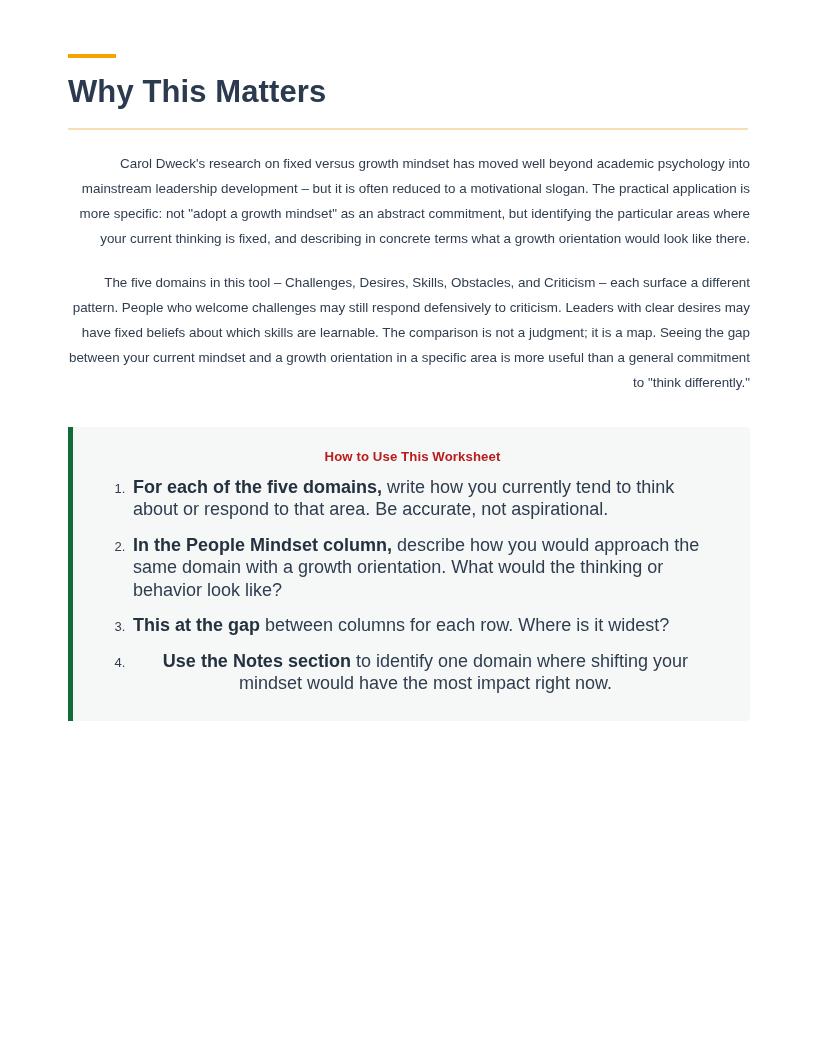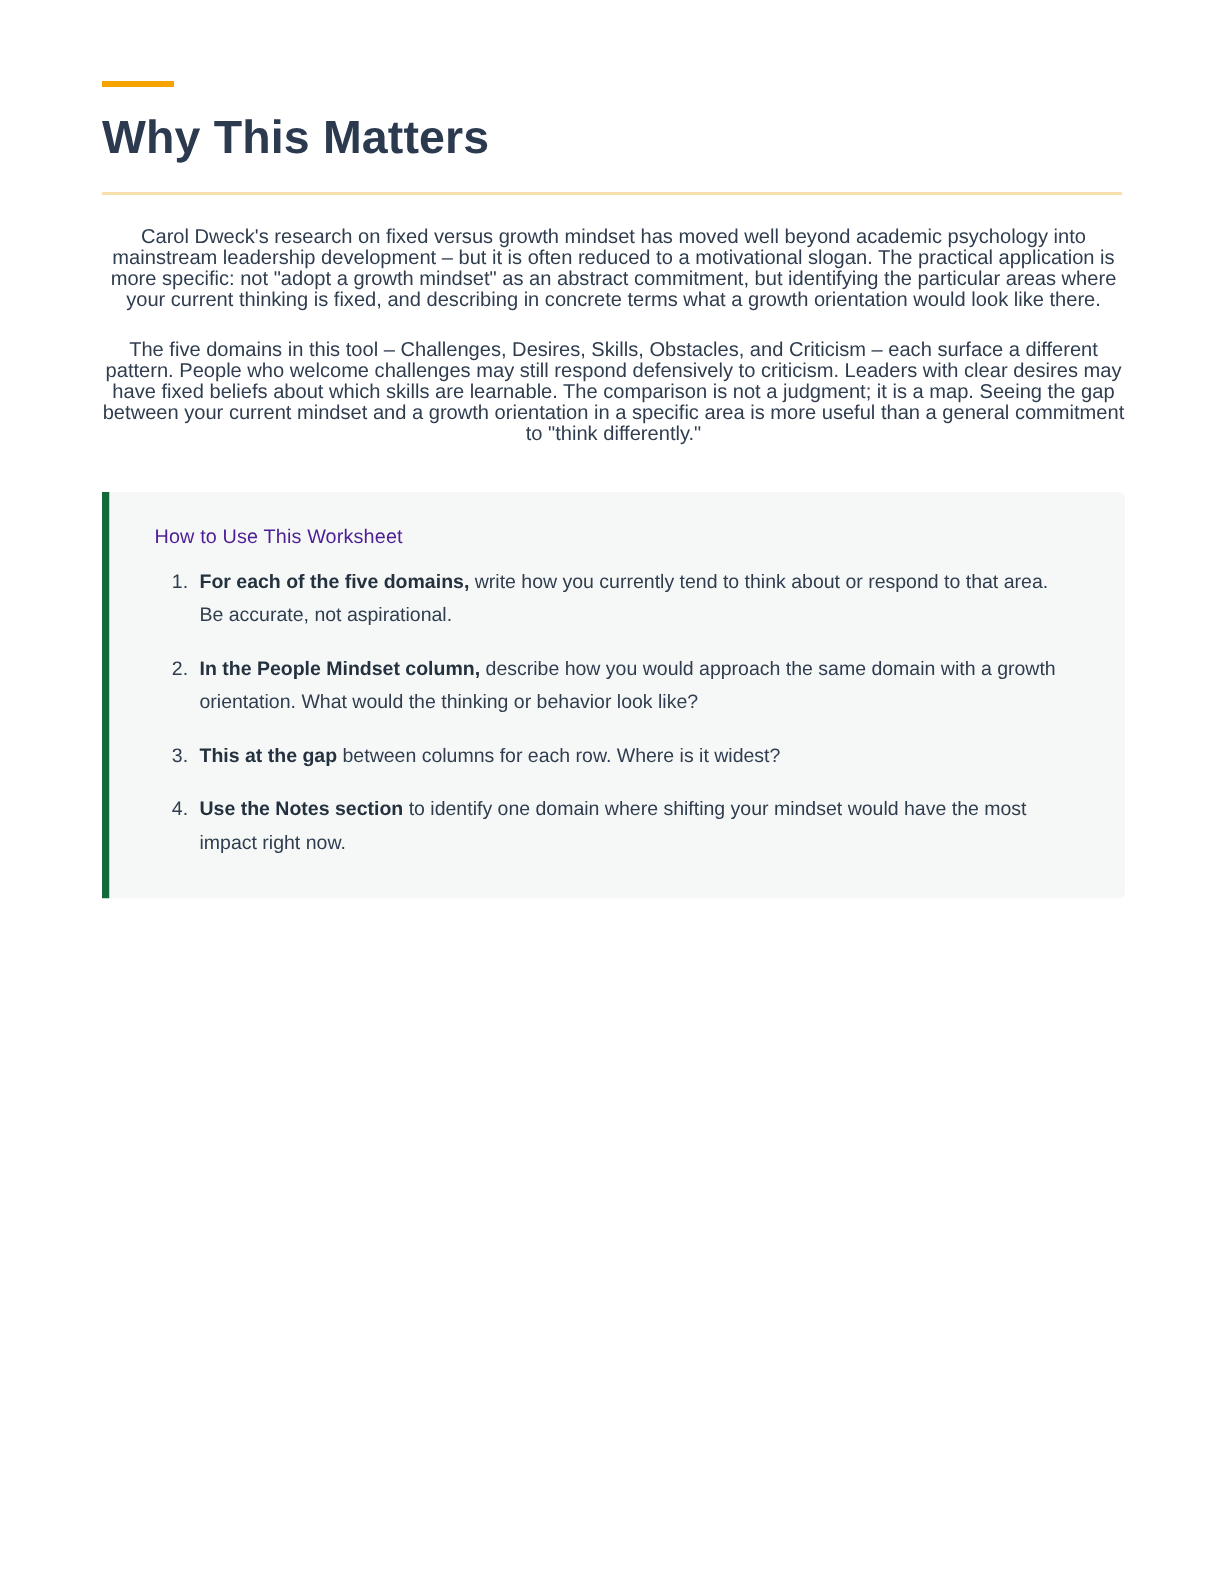--- a/index.html
+++ b/index.html
@@ -52,23 +52,23 @@
   }
 
   
   .body-copy {
     margin-top: 21px;
   }
   .body-copy p {
     margin: 0 0 19px 0;
     width: 682px;
     font-size: 13.4px;
-    line-height: 14px;
+    line-height: 25px;
     color: #2f3d4f;
-    text-align: center;
+    text-align: right;
   }
   .body-copy p:last-child {
     margin-bottom: 0;
   }
 
   
   .callout {
     position: relative;
     margin-top: 32px;
     width: 682px;
@@ -76,39 +76,41 @@
     background: #f6f8f7;
     border-left: 5px solid #12693a;
     border-radius: 0 4px 4px 0;
     padding: 22px 28px 26px 30px;
     min-height: 236px;
   }
 
   .callout-title {
     margin: 0 0 12px 0;
     font-size: 13.2px;
-    font-weight: 400;
-    color: #4c1d95;
+    font-weight: 700;
+    color: #b91c1c;
     letter-spacing: 0.1px;
+    text-align: center;
   }
 
   .callout ol {
     margin: 0;
     padding: 0 0 0 26px;
     list-style: decimal;
   }
   .callout ol li {
     margin: 0 4px 13px 0;
     padding-left: 4px;
-    font-size: 13px;
+    font-size: 18px;
     line-height: 22.5px;
     color: #2f3d4f;
   }
   .callout ol li:last-child {
     margin-bottom: 0;
+    text-align: center;
   }
   .callout ol li::marker {
     color: #2f3d4f;
     font-size: 13px;
   }
   .callout ol li b {
     font-weight: 700;
     color: #24313f;
   }
 

